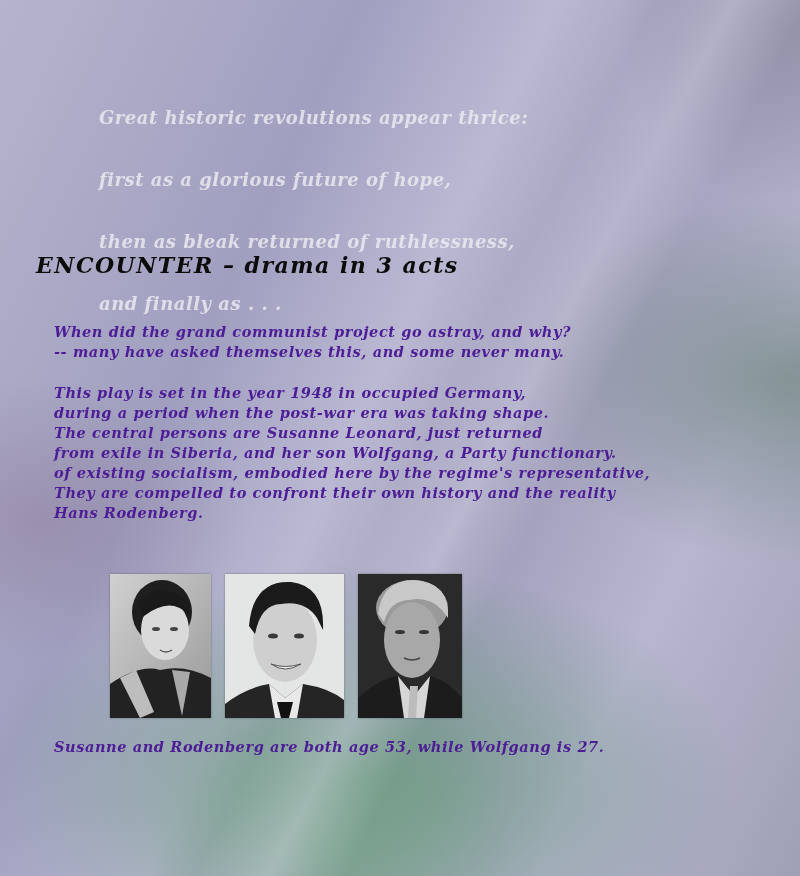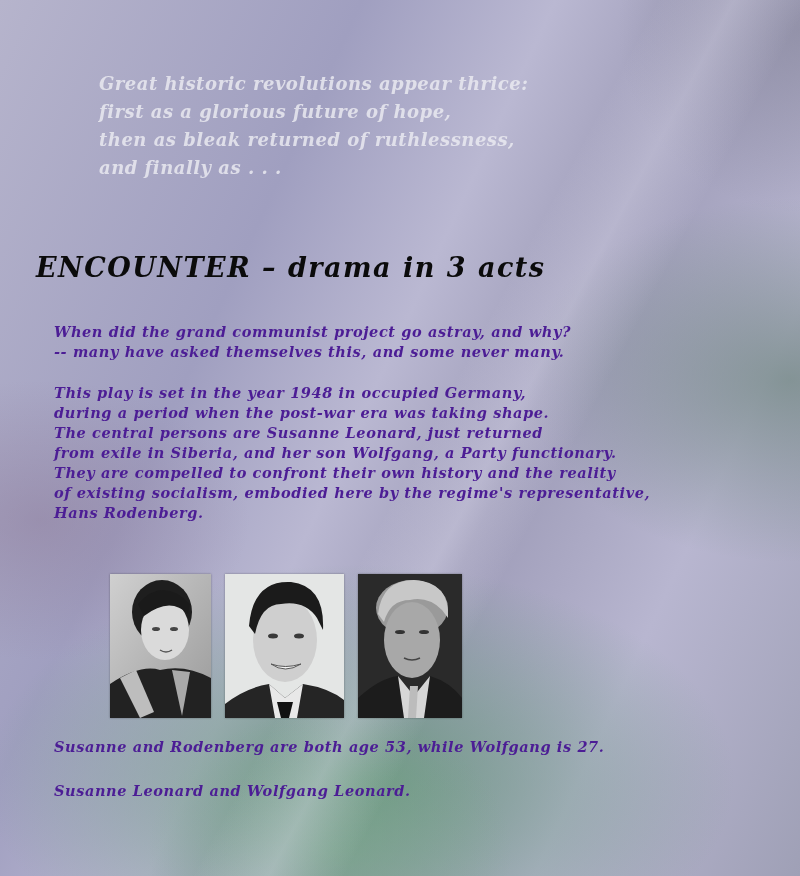--- a/index.html
+++ b/index.html
@@ -17,25 +17,25 @@
   .streak {
     position: absolute; left: 0; top: 0; width: 800px; height: 876px; pointer-events: none;
     background: linear-gradient(118deg, rgba(255,255,255,0) 52%, rgba(230,228,245,0.35) 58%, rgba(255,255,255,0) 64%);
   }
   .motto {
     position: absolute; left: 99px; top: 70px; margin: 0;
     font-family: "DejaVu Serif", serif; font-style: italic; font-weight: bold;
     font-size: 18px; line-height: 28px; letter-spacing: 0.5px;
     color: rgba(236,236,242,0.82);
   }
-  .motto span { display: block; white-space: nowrap; }
+  .motto span { display: block; white-space: nowrap; margin-top: 34px; }
   .title {
     position: absolute; left: 36px; top: 252px; margin: 0;
     font-family: "DejaVu Serif", serif; font-style: italic; font-weight: bold;
-    font-size: 27px; letter-spacing: 1.5px; color: #0b0b0b; white-space: nowrap;
+    font-size: 22px; letter-spacing: 1.5px; color: #0b0b0b; white-space: nowrap;
   }
   .para {
     position: absolute; left: 54px; margin: 0;
     font-family: "DejaVu Serif", serif; font-style: italic; font-weight: bold;
     font-size: 14.5px; line-height: 20px; letter-spacing: 0.6px; color: #4c1d95;
   }
   .para span { display: block; white-space: nowrap; }
   .p1 { top: 322px; }
   .p2 { top: 383px; }
   .p3 { top: 737px; }
@@ -66,22 +66,22 @@
 <div class="para p1">
   <span>When did the grand communist project go astray, and why?</span>
   <span>-- many have asked themselves this, and some never many.</span>
 </div>
 
 <div class="para p2">
   <span>This play is set in the year 1948 in occupied Germany,</span>
   <span>during a period when the post-war era was taking shape.</span>
   <span>The central persons are Susanne Leonard, just returned</span>
   <span>from exile in Siberia, and her son Wolfgang, a Party functionary.</span>
+  <span>of existing socialism, embodied here by the regime's representative,</span>
   <span>They are compelled to confront their own history and the reality</span>
-  <span>of existing socialism, embodied here by the regime's representative,</span>
   <span>Hans Rodenberg.</span>
 </div>
 
 <div class="photo ph1" title="Susanne Leonard">
   <svg viewBox="0 0 101 144" preserveAspectRatio="none">
     <rect width="101" height="144" fill="#c4c4c4"></rect>
     <rect width="101" height="144" fill="url(#g1)"></rect>
     <defs>
       <linearGradient id="g1" x1="0" y1="0" x2="1" y2="1">
         <stop offset="0" stop-color="#d0d0d0"></stop>
@@ -127,14 +127,13 @@
     <path d="M40 102 L56 122 L72 102 L66 144 L46 144 Z" fill="#d6d6d6"></path>
     <path d="M52 112 L60 112 L58 144 L50 144 Z" fill="#bcbcbc"></path>
   </svg>
 </div>
 
 <p class="para p3">
   <span>Susanne and Rodenberg are both age 53, while Wolfgang is 27.</span>
 </p>
 
 <div class="para p4">
-  <span>Susanne Leonard and Wolfgang Leonard.</span>
 </div>
 
 </body></html>

